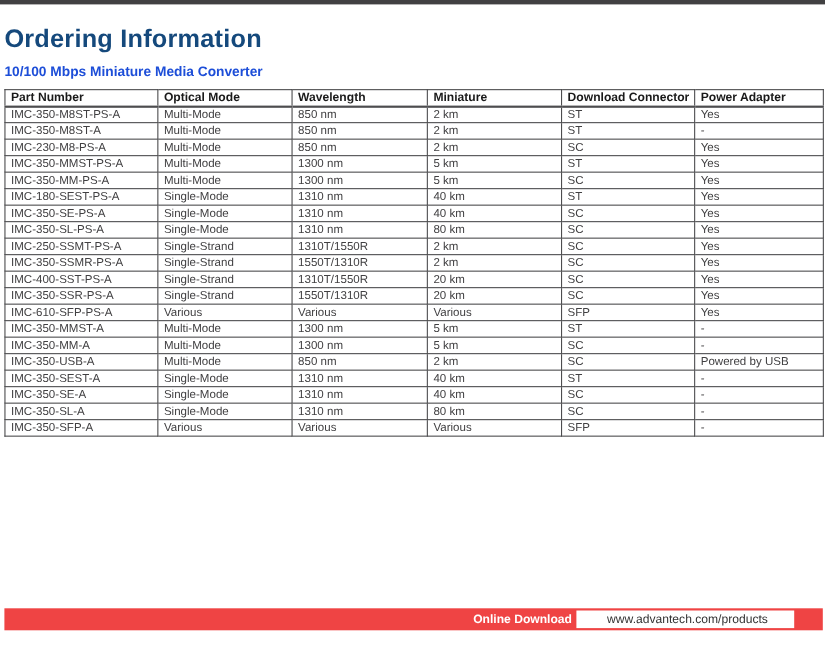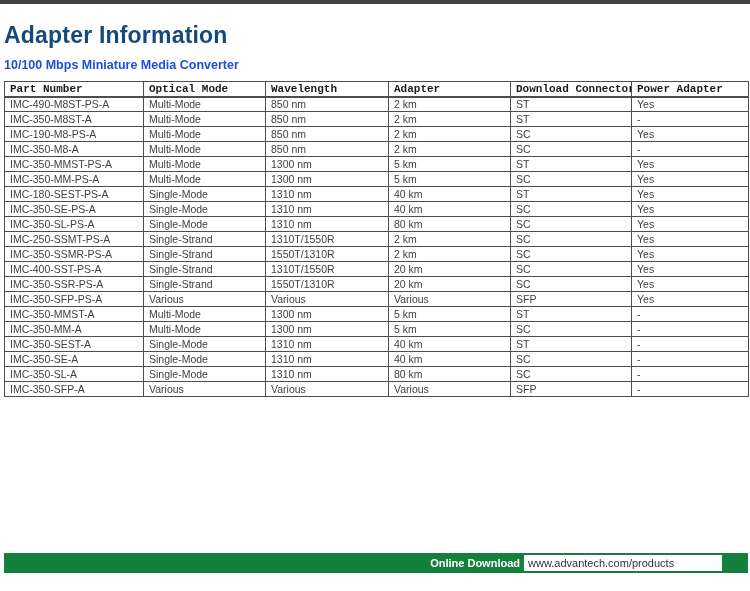--- a/index.html
+++ b/index.html
@@ -45,32 +45,31 @@
     vertical-align: middle;
     white-space: nowrap;
     overflow: hidden;
   }
   .ordering-table th {
     height: 15px;
     font-size: 11px;
     font-weight: bold;
     color: #1a1a1a;
     border-bottom-width: 2px;
-    font-family: Liberation Mono, monospace;
   }
   .ordering-table td {
     height: 15px;
     font-size: 10.5px;
     color: #414042;
   }
   .footer-bar {
     position: absolute;
     left: 4px; top: 553px;
     width: 744px; height: 20px;
-    background: #15803d;
+    background: #ef4444;
   }
   .footer-label {
     position: absolute;
     right: 228px; top: 0;
     height: 20px;
     line-height: 20px;
     font-size: 11px;
     font-weight: bold;
     color: #ffffff;
   }
@@ -81,82 +80,75 @@
     background: #ffffff;
   }
   .footer-url {
     display: block;
     height: 33px;
     line-height: 16px;
     padding-left: 4px;
     font-size: 11px;
     color: #333333;
     text-decoration: none;
+    text-align: center;
   }
 </style>
 </head>
 <body>
 
 <div class="top-bar"></div>
 
-<h1 class="page-title">Adapter Information</h1>
+<h1 class="page-title">Ordering Information</h1>
 
 <h2 class="page-subtitle">10/100 Mbps Miniature Media Converter</h2>
 
 <table class="ordering-table">
   <colgroup>
       <col style="width: 139px;">
       <col style="width: 122px;">
       <col style="width: 123px;">
       <col style="width: 122px;">
       <col style="width: 121px;">
       <col style="width: 117px;">
     </colgroup>
   <thead>
       <tr>
         <th>Part Number</th>
         <th>Optical Mode</th>
         <th>Wavelength</th>
-        <th>Adapter</th>
+        <th>Miniature</th>
         <th>Download Connector</th>
         <th>Power Adapter</th>
       </tr>
     </thead>
   <tbody>
       <tr>
-        <td>IMC-490-M8ST-PS-A</td>
+        <td>IMC-350-M8ST-PS-A</td>
         <td>Multi-Mode</td>
         <td>850 nm</td>
         <td>2 km</td>
         <td>ST</td>
         <td>Yes</td>
       </tr>
       <tr>
         <td>IMC-350-M8ST-A</td>
         <td>Multi-Mode</td>
         <td>850 nm</td>
         <td>2 km</td>
         <td>ST</td>
         <td>-</td>
       </tr>
       <tr>
-        <td>IMC-190-M8-PS-A</td>
-        <td>Multi-Mode</td>
-        <td>850 nm</td>
-        <td>2 km</td>
-        <td>SC</td>
-        <td>Yes</td>
-      </tr>
-      <tr>
-        <td>IMC-350-M8-A</td>
-        <td>Multi-Mode</td>
-        <td>850 nm</td>
-        <td>2 km</td>
-        <td>SC</td>
-        <td>-</td>
+        <td>IMC-230-M8-PS-A</td>
+        <td>Multi-Mode</td>
+        <td>850 nm</td>
+        <td>2 km</td>
+        <td>SC</td>
+        <td>Yes</td>
       </tr>
       <tr>
         <td>IMC-350-MMST-PS-A</td>
         <td>Multi-Mode</td>
         <td>1300 nm</td>
         <td>5 km</td>
         <td>ST</td>
         <td>Yes</td>
       </tr>
       <tr>
@@ -217,21 +209,21 @@
       </tr>
       <tr>
         <td>IMC-350-SSR-PS-A</td>
         <td>Single-Strand</td>
         <td>1550T/1310R</td>
         <td>20 km</td>
         <td>SC</td>
         <td>Yes</td>
       </tr>
       <tr>
-        <td>IMC-350-SFP-PS-A</td>
+        <td>IMC-610-SFP-PS-A</td>
         <td>Various</td>
         <td>Various</td>
         <td>Various</td>
         <td>SFP</td>
         <td>Yes</td>
       </tr>
       <tr>
         <td>IMC-350-MMST-A</td>
         <td>Multi-Mode</td>
         <td>1300 nm</td>
@@ -239,20 +231,28 @@
         <td>ST</td>
         <td>-</td>
       </tr>
       <tr>
         <td>IMC-350-MM-A</td>
         <td>Multi-Mode</td>
         <td>1300 nm</td>
         <td>5 km</td>
         <td>SC</td>
         <td>-</td>
+      </tr>
+      <tr>
+        <td>IMC-350-USB-A</td>
+        <td>Multi-Mode</td>
+        <td>850 nm</td>
+        <td>2 km</td>
+        <td>SC</td>
+        <td>Powered by USB</td>
       </tr>
       <tr>
         <td>IMC-350-SEST-A</td>
         <td>Single-Mode</td>
         <td>1310 nm</td>
         <td>40 km</td>
         <td>ST</td>
         <td>-</td>
       </tr>
       <tr>

